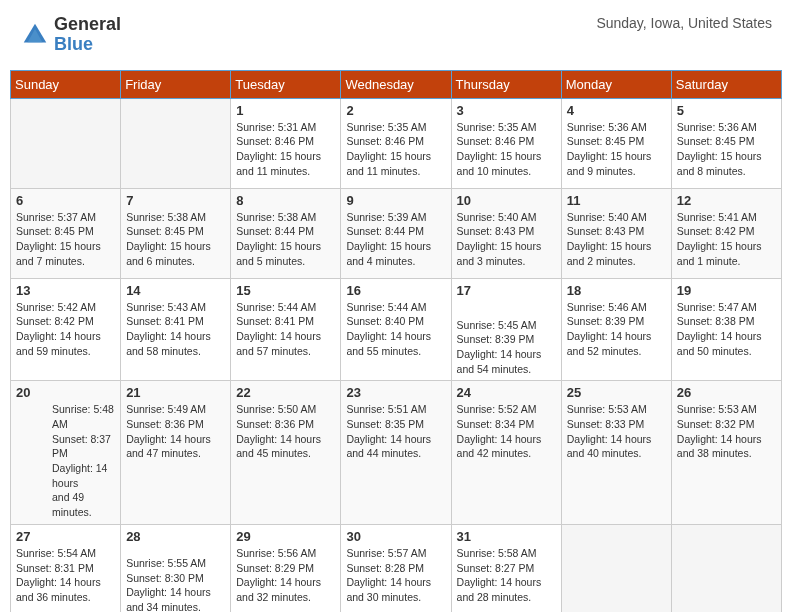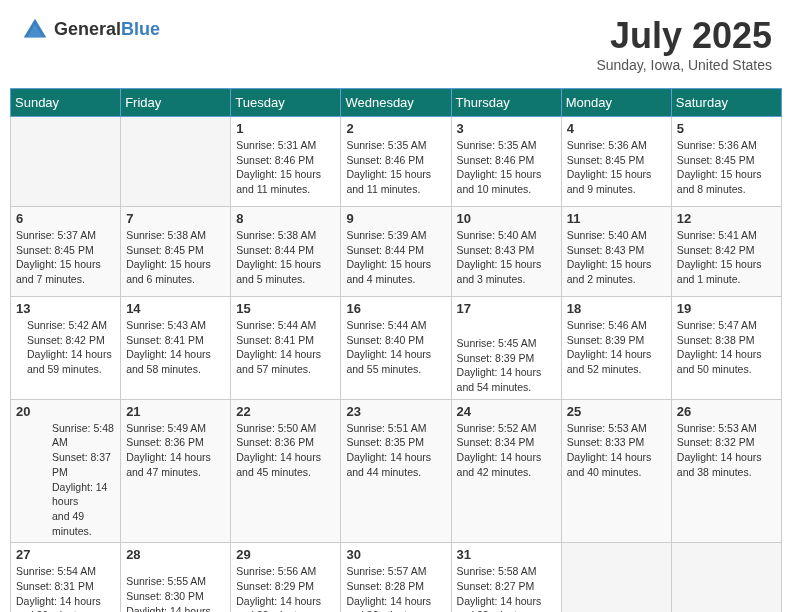--- a/index.html
+++ b/index.html
@@ -17,21 +17,21 @@
       margin-bottom: 10px;
       padding: 5px 10px;
     }
     .logo {
       display: flex;
       align-items: center;
       gap: 4px;
     }
     .logo-text {
       display: flex;
-      flex-direction: row;
+      flex-direction: column;
       line-height: 1.1;
     }
     .logo-general {
       font-size: 18px;
       font-weight: bold;
       color: #333;
     }
     .logo-blue {
       font-size: 18px;
       font-weight: bold;
@@ -52,21 +52,21 @@
     .title-location {
       font-size: 14px;
       color: #555;
     }
     .calendar {
       width: 100%;
       border-collapse: collapse;
       table-layout: fixed;
     }
     .calendar th {
-      background-color: #0f766e;
+      background-color: #c2410c;
       color: #fff;
       font-size: 13px;
       padding: 6px 4px;
       text-align: left;
       border: 1px solid #5a9fd4;
       font-weight: normal;
     }
     .calendar td {
       border: 1px solid #ccc;
       vertical-align: top;
@@ -106,21 +106,20 @@
     <svg class="logo-icon" viewBox="0 0 40 40">
       <polygon points="20,5 35,30 5,30" fill="#3a7fc1"></polygon>
       <polygon points="20,12 30,30 10,30" fill="#5a9fd4" opacity="0.5"></polygon>
     </svg>
     <div class="logo-text">
       <span class="logo-general">General</span>
       <span class="logo-blue">Blue</span>
     </div>
   </div>
   <div class="title-block">
-    <div class="title-month">July 2025</div>
     <div class="title-location">Sunday, Iowa, United States</div>
   </div>
 </div>
 
 <table class="calendar">
   <thead>
     <tr>
     <th>Sunday</th>
         <th>Friday</th>
         <th>Tuesday</th>
@@ -217,21 +216,21 @@
           <span class="day-number">12</span>
           <div class="day-info" style="white-space: pre-line;">Sunrise: 5:41 AM
 Sunset: 8:42 PM
 Daylight: 15 hours
 and 1 minute.</div>
         </td>
       </tr>
       <tr class="row-odd">
         <td>
           <span class="day-number">13</span>
-          <div class="day-info" style="white-space: pre-line; margin-left: 11px;">Sunrise: 5:42 AM
+          <div class="day-info" style="white-space: pre-line;">Sunrise: 5:42 AM
 Sunset: 8:42 PM
 Daylight: 14 hours
 and 59 minutes.</div>
         </td>
         <td>
           <span class="day-number">14</span>
           <div class="day-info" style="white-space: pre-line;">Sunrise: 5:43 AM
 Sunset: 8:41 PM
 Daylight: 14 hours
 and 58 minutes.</div>

